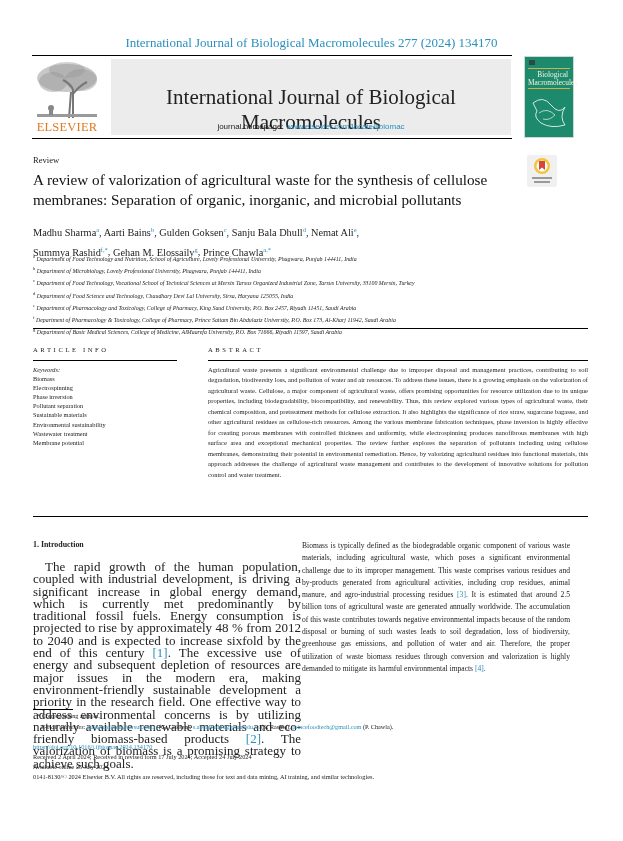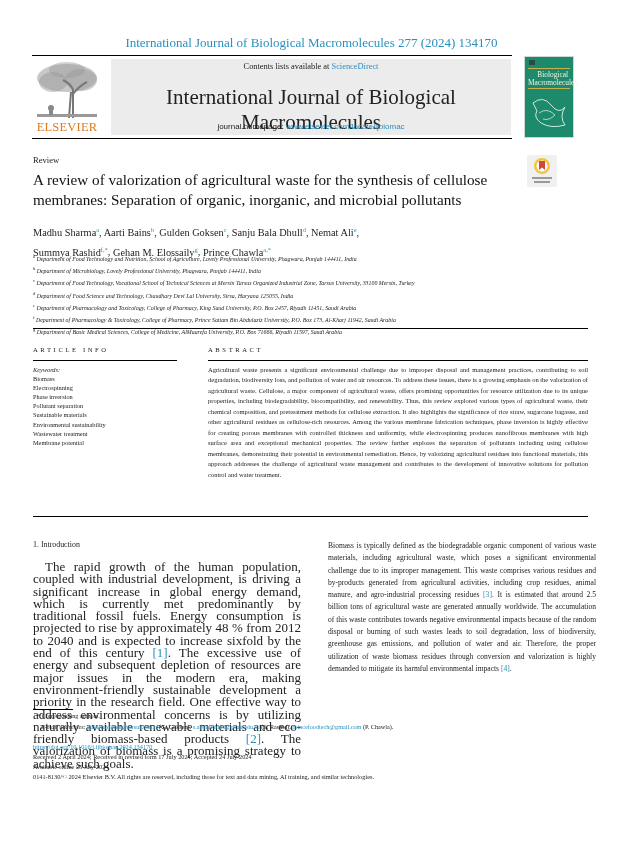--- a/index.html
+++ b/index.html
@@ -45,23 +45,23 @@
   .info-rule { left: 33px; width: 144px; top: 360px; border-top: 1px solid #000; }
   .abstract-rule { left: 208px; width: 380px; top: 360px; border-top: 1px solid #000; }
 
   .keywords { left: 33px; top: 365px; width: 150px; font-size: 6.3px; line-height: 9.1px; }
   .keywords .kw-label { font-style: italic; }
 
   .abstract { left: 208px; top: 365px; width: 380px; font-size: 6.5px; line-height: 10.45px; text-align: justify; }
 
   .rule-abstract-end { left: 33px; width: 555px; top: 516px; border-top: 1px solid #000; }
 
-  .intro-head { left: 33px; top: 540px; font-size: 7.9px; font-weight: normal; text-align: right; }
+  .intro-head { left: 33px; top: 540px; font-size: 7.9px; font-weight: bold; text-align: right; }
   .col-left { left: 33px; top: 561px; width: 268px; font-size: 13px; line-height: 12.3px; text-align: justify; text-indent: 12px; }
-  .col-right { left: 328px; top: 540px; width: 268px; font-size: 7.55px; line-height: 12.3px; text-align: justify; }
+  .col-right { left: 302px; top: 540px; width: 268px; font-size: 7.55px; line-height: 12.3px; text-align: justify; }
 
   .fn-rule { left: 33px; width: 40px; top: 709px; border-top: 0.8px solid #000; }
   .footnotes { left: 33px; top: 711px; width: 560px; font-size: 6.2px; line-height: 10.5px; }
   .footnotes .indent { padding-left: 8px; }
   .footnotes em { font-style: italic; }
 
   .meta { left: 33px; top: 742px; width: 560px; font-size: 6.3px; line-height: 10px; }
 </style>
 </head>
 <body>
@@ -86,23 +86,20 @@
     <rect x="4" y="54" width="60" height="3" fill="#9a9a9a"></rect>
     <g fill="#888">
         <circle cx="18" cy="48" r="3"></circle>
         <rect x="16" y="48" width="4" height="7"></rect>
       </g>
   </svg>
   <div class="elsevier-word">ELSEVIER</div>
 </div>
 
 <div class="abs journal-banner">
-  <div class="contents-line">
-    <span>Contents lists available at </span><a class="link">ScienceDirect</a>
-  </div>
   <div class="journal-title">International Journal of Biological Macromolecules</div>
   <div class="homepage-line">
     <span>journal homepage: </span><a class="link">www.elsevier.com/locate/ijbiomac</a>
   </div>
 </div>
 
 <div class="abs journal-cover">
   <div style="position:absolute;left:4px;top:3px;width:6px;height:5px;background:#2b4a44;"></div>
   <div style="position:absolute;left:3px;top:11px;width:42px;border-top:1px solid #c9b24a;"></div>
   <div class="cover-text">

